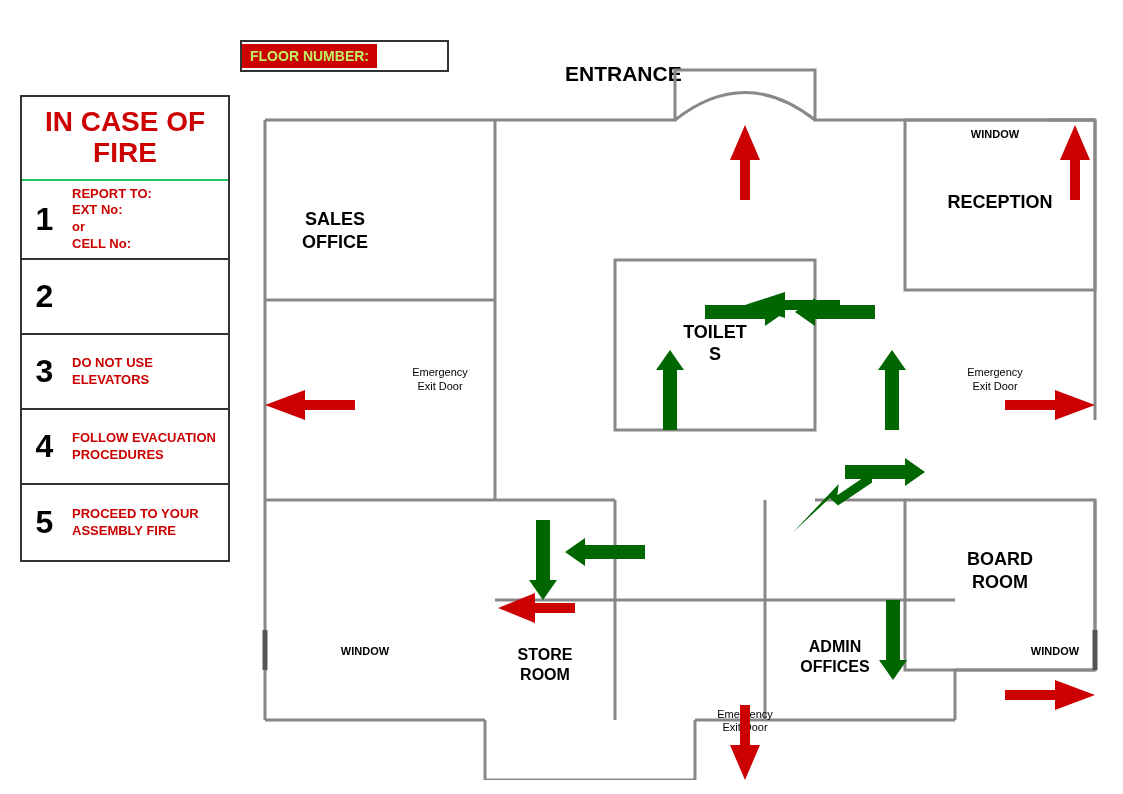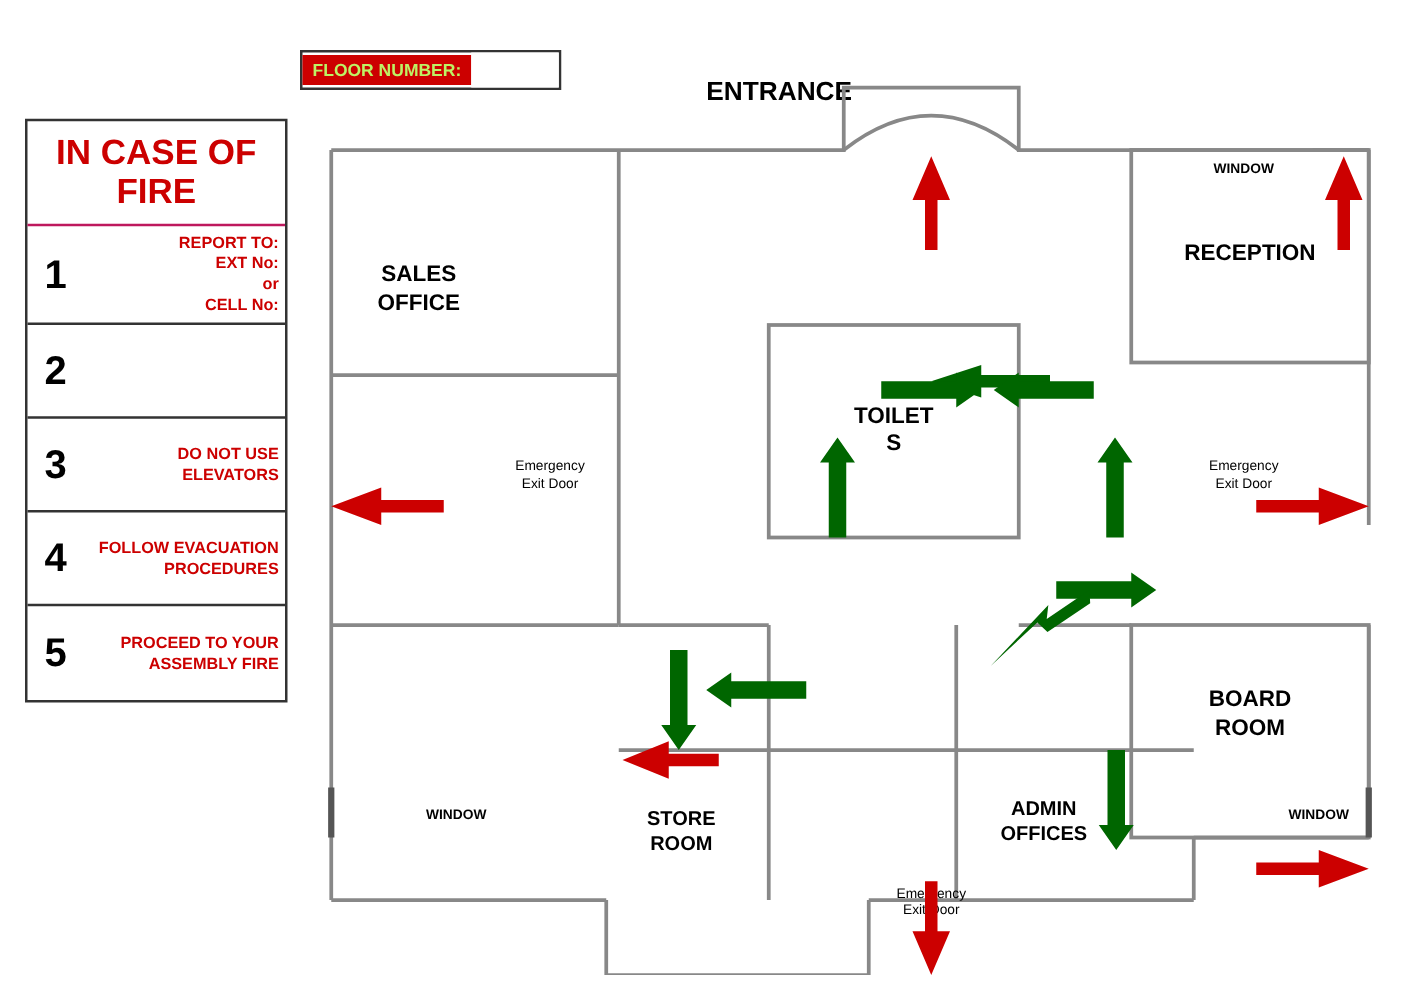--- a/index.html
+++ b/index.html
@@ -15,21 +15,21 @@
     
     .left-panel {
       position: absolute;
       left: 20px;
       top: 95px;
       width: 210px;
       border: 2px solid #333;
     }
 
     .left-panel .title-box {
-      border-bottom: 2px solid #be185d;
+      border-bottom: 2px solid #22c55e;
       text-align: center;
       padding: 10px 20px;
     }
     .left-panel .title-box span {
       color: #cc0000;
       font-size: 28px;
       font-weight: bold;
       line-height: 1.1;
     }
 
@@ -45,21 +45,21 @@
       color: #000;
       padding: 5px 10px;
       min-width: 45px;
       text-align: center;
     }
     .step-text {
       font-size: 13px;
       font-weight: bold;
       color: #cc0000;
       padding: 5px 5px;
-      text-align: right;
+      text-align: left;
       flex: 1;
       line-height: 1.3;
     }
 
     .step-row:last-child {
       border-bottom: none;
     }
 
     
     .floor-number-box {

